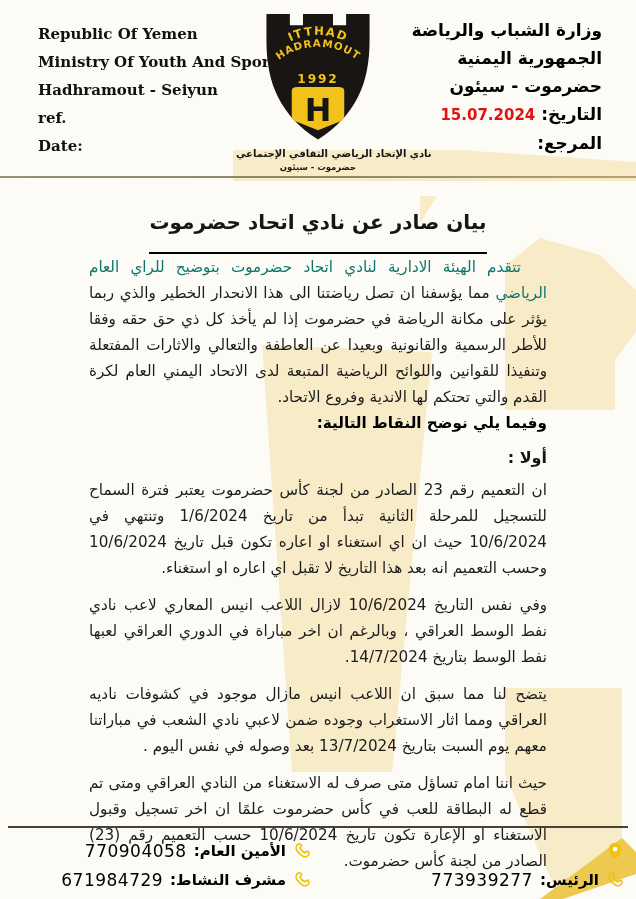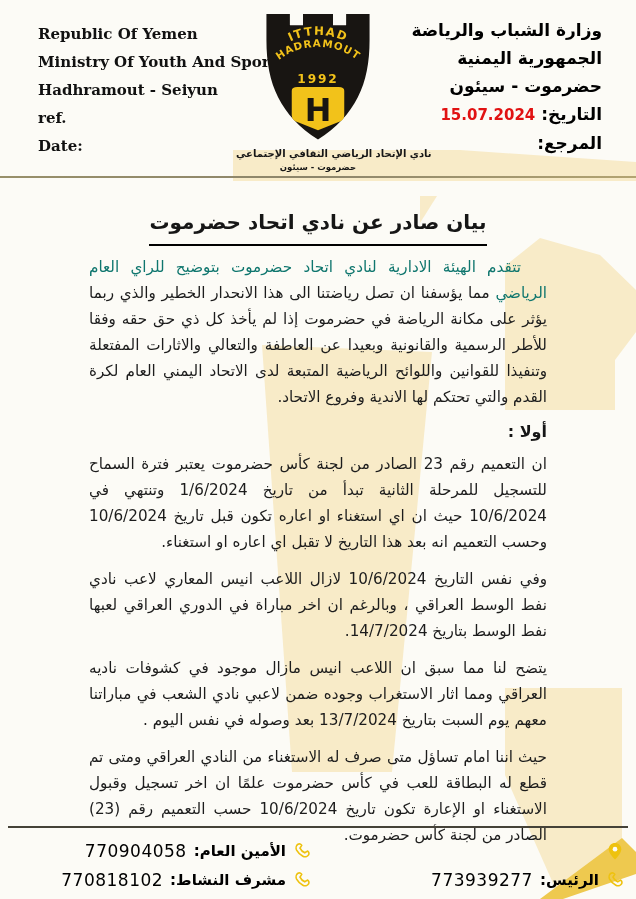--- a/index.html
+++ b/index.html
@@ -31,21 +31,21 @@
     background:linear-gradient(to right,#98906a,#8d856b,#b3a472);
   }
   
   .main {
     position:absolute; top:196px; left:0; right:0; z-index:2;
     padding:0 89px; direction:rtl;
   }
   .doc-title {
     text-align:center; font-weight:bold; font-size:20px; margin:14px 0 20px;
   }
-  .doc-title span { border-bottom:2.5px solid #000; padding-bottom:10px; }
+  .doc-title span { border-bottom:2.5px solid #000; padding-bottom:18px; }
   .para {
     text-align:justify; font-size:15.2px; line-height:26px; margin-bottom:11px;
     color:#1c1c1c;
   }
   .bold { font-weight:normal; color:#0f766e; }
   .indent-lead { display:inline-block; width:26px; }
   .points-intro { font-weight:bold; color:#000; }
   .first-heading { font-weight:bold; font-size:16px; margin:12px 0 10px; }
   
   .footer {
@@ -123,20 +123,21 @@
 
 <div class="main">
 
   <div class="doc-title">
     <span>بيان صادر عن نادي اتحاد حضرموت</span>
   </div>
 
   <p class="para">
     <span class="indent-lead"></span><span class="bold">تتقدم الهيئة الادارية لنادي اتحاد حضرموت بتوضيح للراي العام الرياضي</span>
     <span>مما يؤسفنا ان تصل رياضتنا الى هذا الانحدار الخطير والذي ربما يؤثر على مكانة الرياضة في حضرموت إذا لم يأخذ كل ذي حق حقه وفقا للأطر الرسمية والقانونية وبعيدا عن العاطفة والتعالي والاثارات المفتعلة وتنفيذا للقوانين واللوائح الرياضية المتبعة لدى الاتحاد اليمني العام لكرة القدم والتي تحتكم لها الاندية وفروع الاتحاد.</span>
+    <span class="points-intro" style="display:block;">وفيما يلي نوضح النقاط التالية:</span>
   </p>
 
   <div class="first-heading">أولا :</div>
 
   <p class="para">ان التعميم رقم 23 الصادر من لجنة كأس حضرموت يعتبر فترة السماح للتسجيل للمرحلة الثانية تبدأ من تاريخ 1/6/2024 وتنتهي في 10/6/2024 حيث ان اي استغناء او اعاره تكون قبل تاريخ 10/6/2024 وحسب التعميم انه بعد هذا التاريخ لا تقبل اي اعاره او استغناء.</p>
   <p class="para">وفي نفس التاريخ 10/6/2024 لازال اللاعب انيس المعاري لاعب نادي نفط الوسط العراقي ، وبالرغم ان اخر مباراة في الدوري العراقي لعبها نفط الوسط بتاريخ 14/7/2024.</p>
   <p class="para">يتضح لنا مما سبق ان اللاعب انيس مازال موجود في كشوفات ناديه العراقي ومما اثار الاستغراب وجوده ضمن لاعبي نادي الشعب في مباراتنا معهم يوم السبت بتاريخ 13/7/2024 بعد وصوله في نفس اليوم .</p>
   <p class="para">حيث اننا امام تساؤل متى صرف له الاستغناء من النادي العراقي ومتى تم قطع له البطاقة للعب في كأس حضرموت علمًا ان اخر تسجيل وقبول الاستغناء او الإعارة تكون تاريخ 10/6/2024 حسب التعميم رقم (23) الصادر من لجنة كأس حضرموت.</p>
 </div>
 
@@ -165,16 +166,16 @@
         <path d="M5.5,2.5 a3,3 0 0 1 4.2,1.2 l-1.9,3.1 a10.5,10.5 0 0 0 5.2,5.2 l3.1,-1.9 a3,3 0 0 1 1.2,4.2 c-1.2,2 -4.2,2.6 -6.3,1.5 A16.5,16.5 0 0 1 4,9 C2.9,6.8 3.5,3.8 5.5,2.5 Z" fill="none" stroke="#eec20f" stroke-width="1.8"></path>
       </svg>
       <span class="f-label">الأمين العام:</span>
       <span class="f-num">770904058</span>
     </div>
     <div class="f-row">
       <svg class="f-icon" viewBox="0 0 20 20">
         <path d="M5.5,2.5 a3,3 0 0 1 4.2,1.2 l-1.9,3.1 a10.5,10.5 0 0 0 5.2,5.2 l3.1,-1.9 a3,3 0 0 1 1.2,4.2 c-1.2,2 -4.2,2.6 -6.3,1.5 A16.5,16.5 0 0 1 4,9 C2.9,6.8 3.5,3.8 5.5,2.5 Z" fill="none" stroke="#eec20f" stroke-width="1.8"></path>
       </svg>
       <span class="f-label">مشرف النشاط:</span>
-      <span class="f-num">770818102</span>
+      <span class="f-num">671984729</span>
     </div>
   </div>
 </div>
 
 </body></html>

